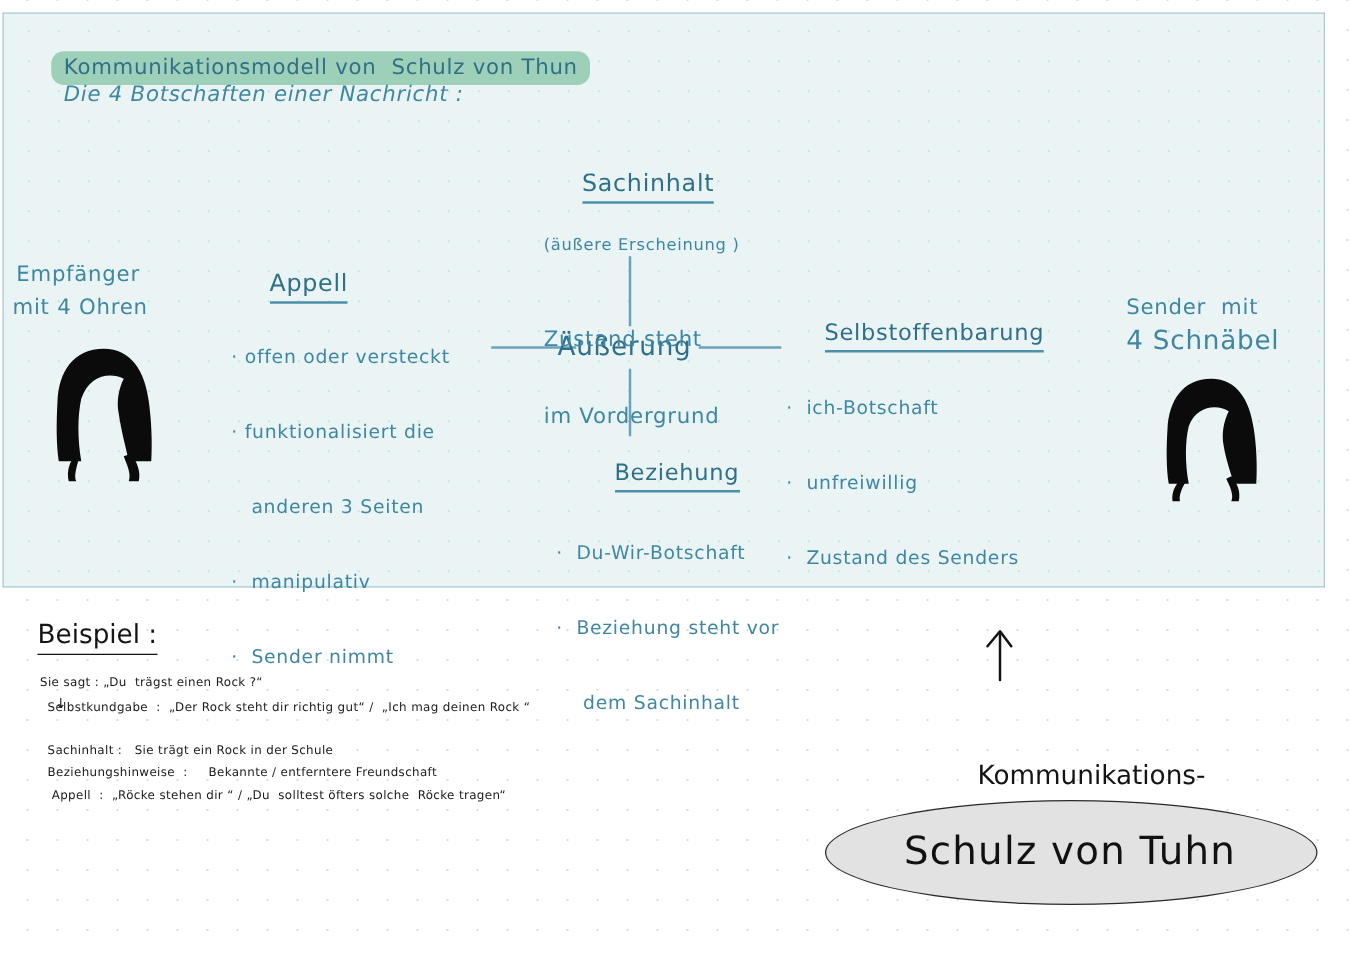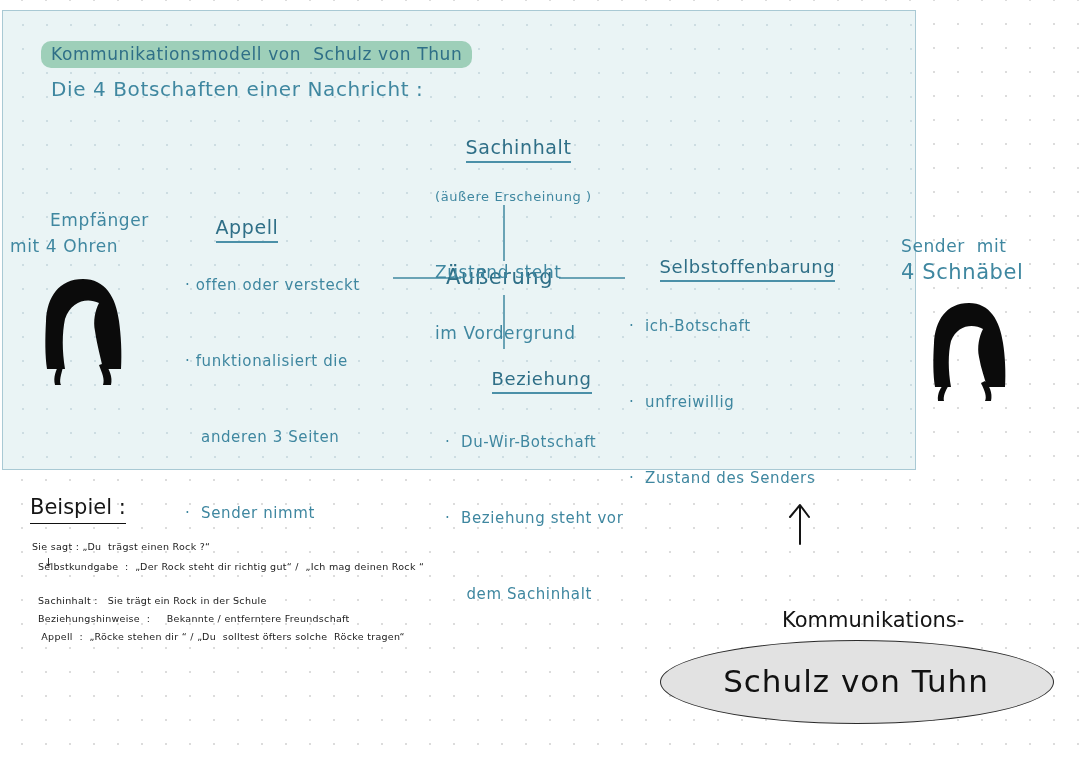--- a/index.html
+++ b/index.html
@@ -12,21 +12,21 @@
   
   #page{
     position:absolute;inset:0;
     background-color:#ffffff;
     background-image:radial-gradient(circle, #dcdcdc 1.1px, transparent 1.2px);
     background-size:24px 24px;
     background-position:10px 12px;
   }
   
   #panel{
-    position:absolute;left:2px;top:10px;width:914px;height:460px;
+    position:absolute;left:2px;top:10px;width:1058px;height:460px;
     background-color:#eaf4f5;
     border:1.5px solid #a9c9d4;
     background-image:radial-gradient(circle, #cddde2 1.1px, transparent 1.2px);
     background-size:24px 24px;
     background-position:8px 2px;
     box-sizing:border-box;
     padding-left:29px;
   }
   .hand{
     font-family:"DejaVu Sans", sans-serif;
@@ -35,32 +35,32 @@
   }
   .abs{position:absolute;white-space:pre;}
 
   
   #title-hl{
     left:38px;top:30px;font-size:17px;line-height:22px;
     background:#9ecfb9;
     padding:2px 10px 3px 10px;border-radius:10px;
     color:#2f6f87;
   }
-  #subtitle{left:48px;top:66px;font-size:20px;line-height:24px;}
+  #subtitle{left:48px;top:53px;font-size:17px;line-height:24px;font-style:italic;}
 
   
   .head{
     font-size:19px;color:#2f6f87;padding-bottom:3px;
     border-bottom:2px solid #4b90a8;
   }
   .head-sm{
     font-size:18px;color:#2f6f87;padding-bottom:3px;
     border-bottom:2px solid #4b90a8;
   }
-  .blk{font-size:15px;line-height:22px;color:#3f87a0;margin-top:16px;}
+  .blk{font-size:15px;line-height:22px;color:#3f87a0;}
   .blk-s{font-size:13px;line-height:19px;color:#3f87a0;}
 
   
   .ln{position:absolute;background:#6aa3b5;}
 
   
   .silo{position:absolute;}
 
   
   #beispiel{
@@ -110,38 +110,39 @@
       <div class="hand blk-s" style="margin-top:5px;">(äußere Erscheinung )</div>
       <div class="hand" style="font-size:17px;line-height:23px;margin-top:17px;">Zustand steht</div>
       <div class="hand" style="font-size:17px;line-height:23px;">im Vordergrund</div>
     </div>
 
     <div class="abs" style="left:182px;top:186px;">
       <div class="hand head" style="display:inline-block;">Appell</div>
       <div class="hand blk" style="margin-top:12px;">· offen oder versteckt</div>
       <div class="hand blk">· funktionalisiert die</div>
       <div class="hand blk">   anderen 3 Seiten</div>
+      <div class="hand blk">·  manipulativ</div>
       <div class="hand blk">·  Sender nimmt</div>
     </div>
 
     <div class="abs" style="left:458px;top:338px;">
       <div class="hand head-sm" style="display:inline-block;">Beziehung</div>
       <div class="hand blk" style="margin-top:18px;margin-left:-16px;">·  Du-Wir-Botschaft</div>
       <div class="hand blk" style="margin-left:-16px;">·  Beziehung steht vor</div>
       <div class="hand blk" style="margin-left:-16px;">    dem Sachinhalt</div>
     </div>
 
     <div class="abs" style="left:626px;top:226px;">
       <div class="hand head-sm" style="display:inline-block;">Selbstoffenbarung</div>
       <div class="hand blk" style="margin-top:14px;">·  ich-Botschaft</div>
       <div class="hand blk">·  unfreiwillig</div>
       <div class="hand blk">·  Zustand des Senders</div>
     </div>
 
-    <div class="abs hand" style="left:10px;top:196px;font-size:17px;line-height:26px;margin-left:37px;">Empfänger</div>
+    <div class="abs hand" style="left:10px;top:196px;font-size:17px;line-height:26px;">Empfänger</div>
     <div class="abs hand" style="left:7px;top:222px;font-size:17px;line-height:26px;">mit 4 Ohren</div>
 
     <svg class="silo" style="left:22px;top:262px;" width="116" height="116" viewBox="0 0 116 116">
       <path fill="#0b0b0b" d="M58 6 C34 6 22 24 21 48 C20 66 20 82 22 96 L40 96
         C37 78 37 60 40 46 C46 28 62 24 74 30 C70 38 68 48 70 58 C72 72 76 86 78 96
         L96 96 C97 80 96 62 94 48 C91 24 80 6 58 6 Z"></path>
       <path fill="#0b0b0b" d="M74 92 C77 100 80 106 78 112 L86 112 C88 104 84 96 80 90 Z"></path>
       <path fill="#0b0b0b" d="M38 94 C36 102 34 108 36 112 L30 112 C28 104 31 97 34 92 Z"></path>
     </svg>
 

